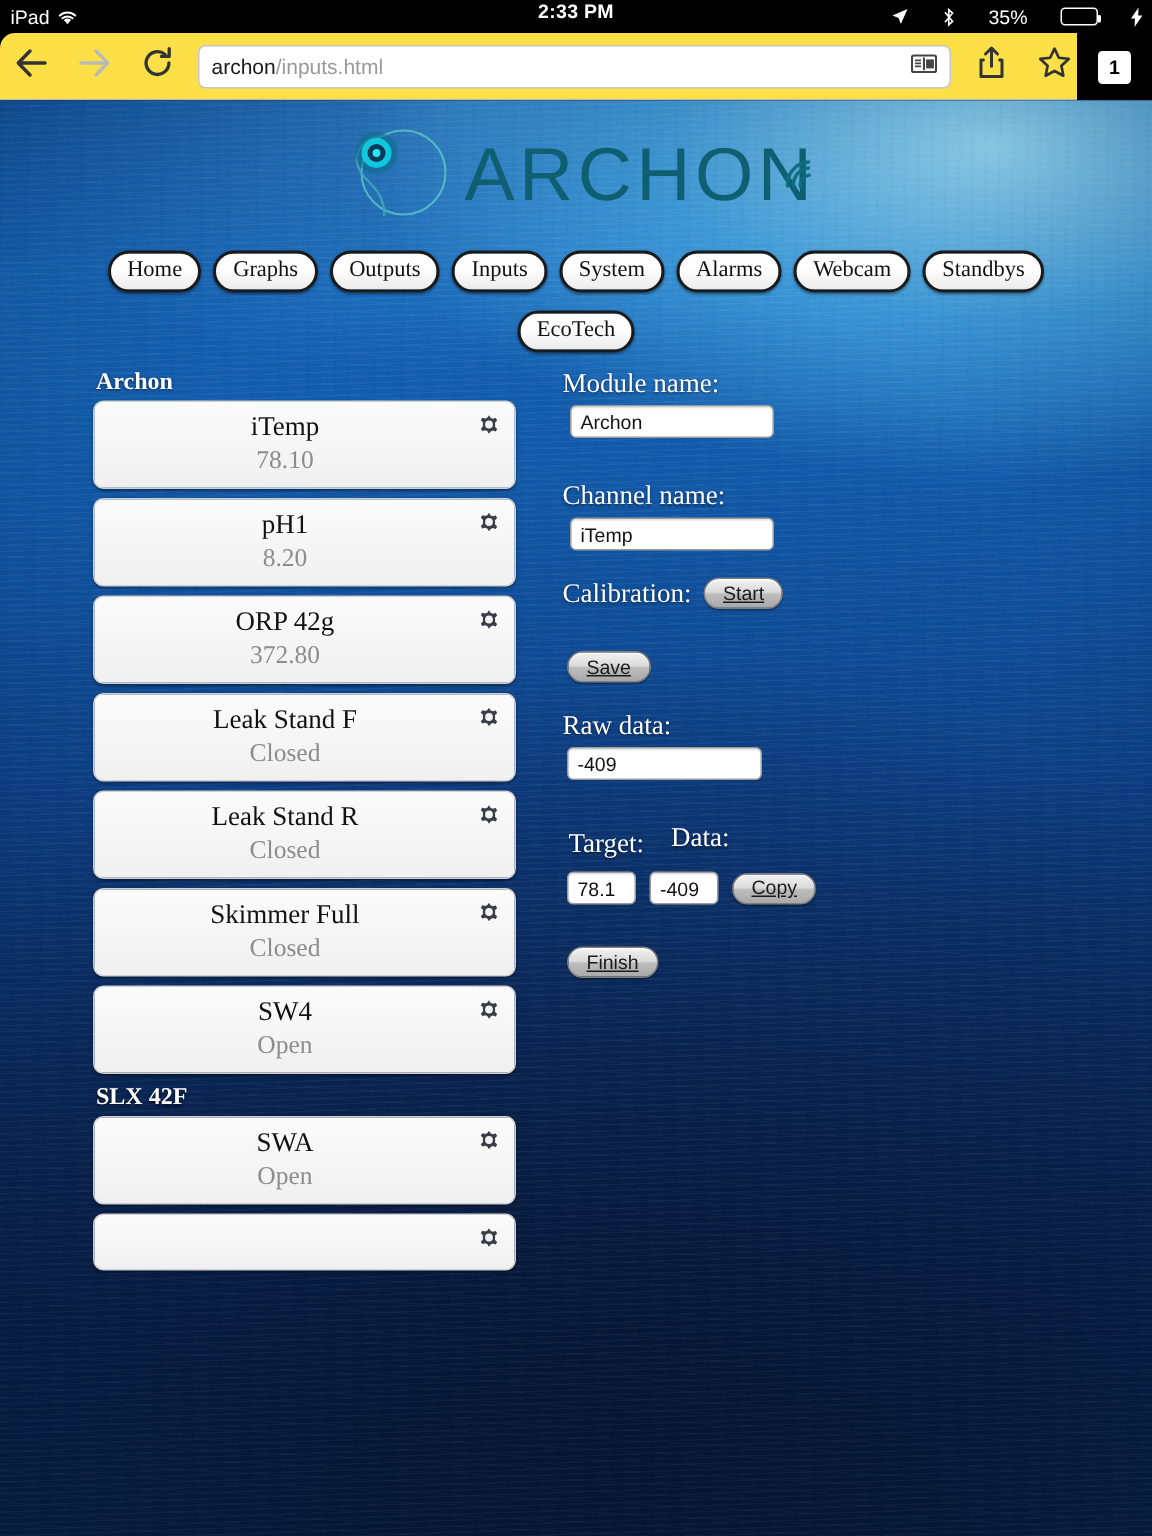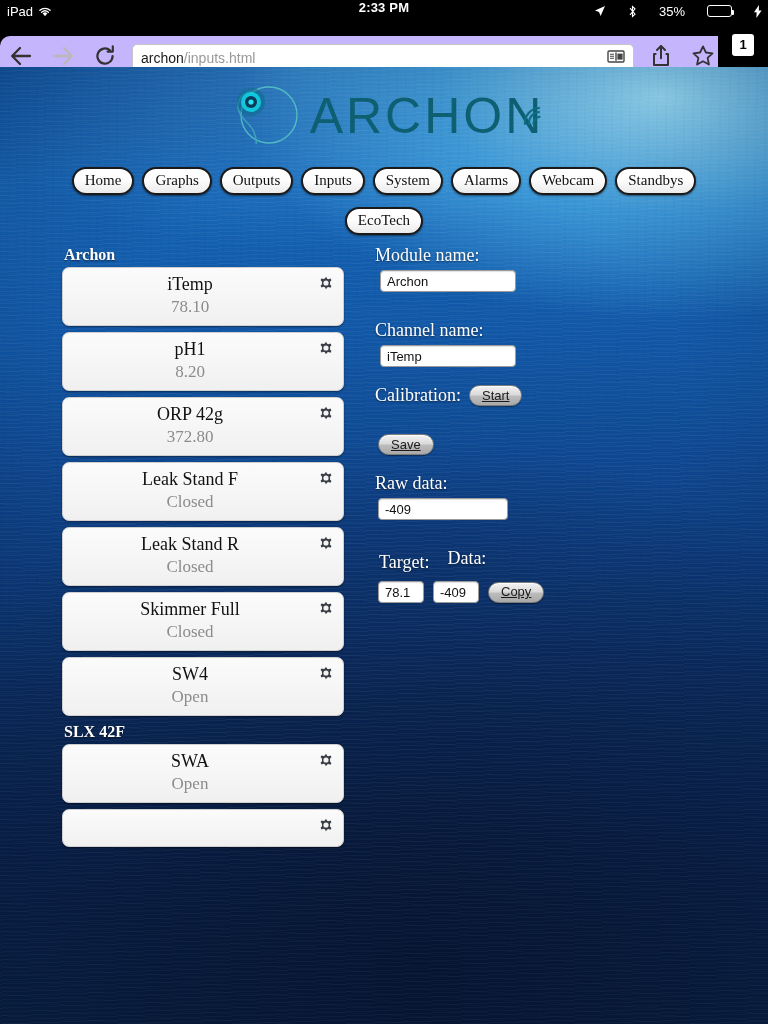--- a/index.html
+++ b/index.html
@@ -36,23 +36,23 @@
   }
   .batt::after {
     content: ""; position: absolute; right: -3px; top: 3.5px;
     width: 2px; height: 5px; background: #fff; border-radius: 0 1px 1px 0;
   }
   .batt-fill { height: 100%; background: #4cd964; border-radius: 1px; }
   .batt-pct { font-size: 13px; font-weight: 500; }
 
   
   #browser-bar {
-    position: absolute; left: 0; top: 36px;
+    position: absolute; left: 0; top: 22px;
     width: 768px; height: 45px;
-    background: #c4b5fd;
+    background: #fde047;
     border-bottom: 1px solid #b8b8b8;
     border-radius: 10px 10px 0 0;
     display: flex; align-items: center;
   }
   .tb-btn {
     width: 42px; height: 45px;
     display: flex; align-items: center; justify-content: center;
   }
   #url-field {
     flex: 1; height: 29px; margin: 0 6px;
@@ -457,14 +457,17 @@
     <div id="target-row">
       <span class="f-input" id="target-input">
         <span>78.1</span>
       </span>
       <span class="f-input" id="data-input">
         <span>-409</span>
       </span>
       <span class="gray-btn">Copy</span>
     </div>
     <div class="spacer-28"></div>
+    <div style="margin-left:3px">
+      <span class="gray-btn">Finish</span>
+    </div>
   </div>
 </div>
 
 </body></html>

